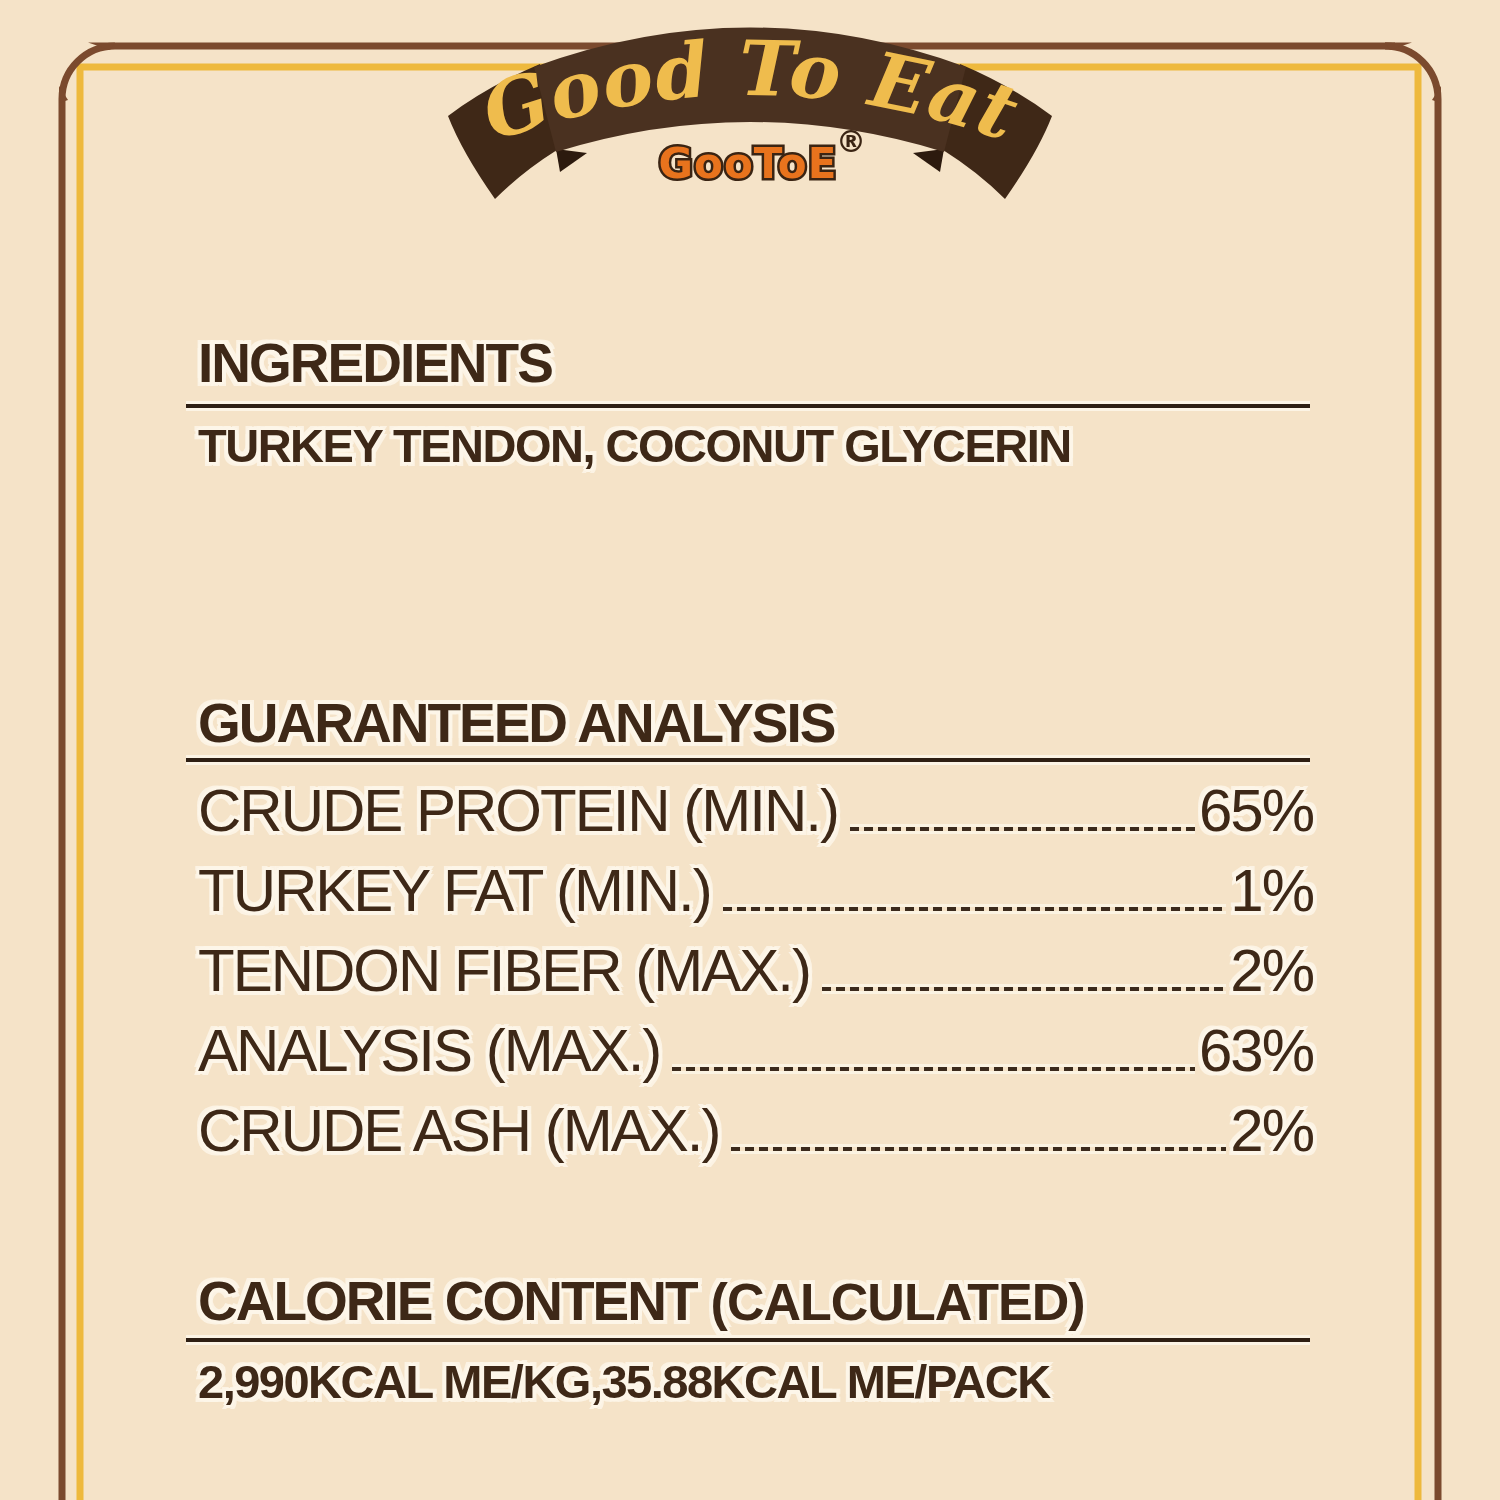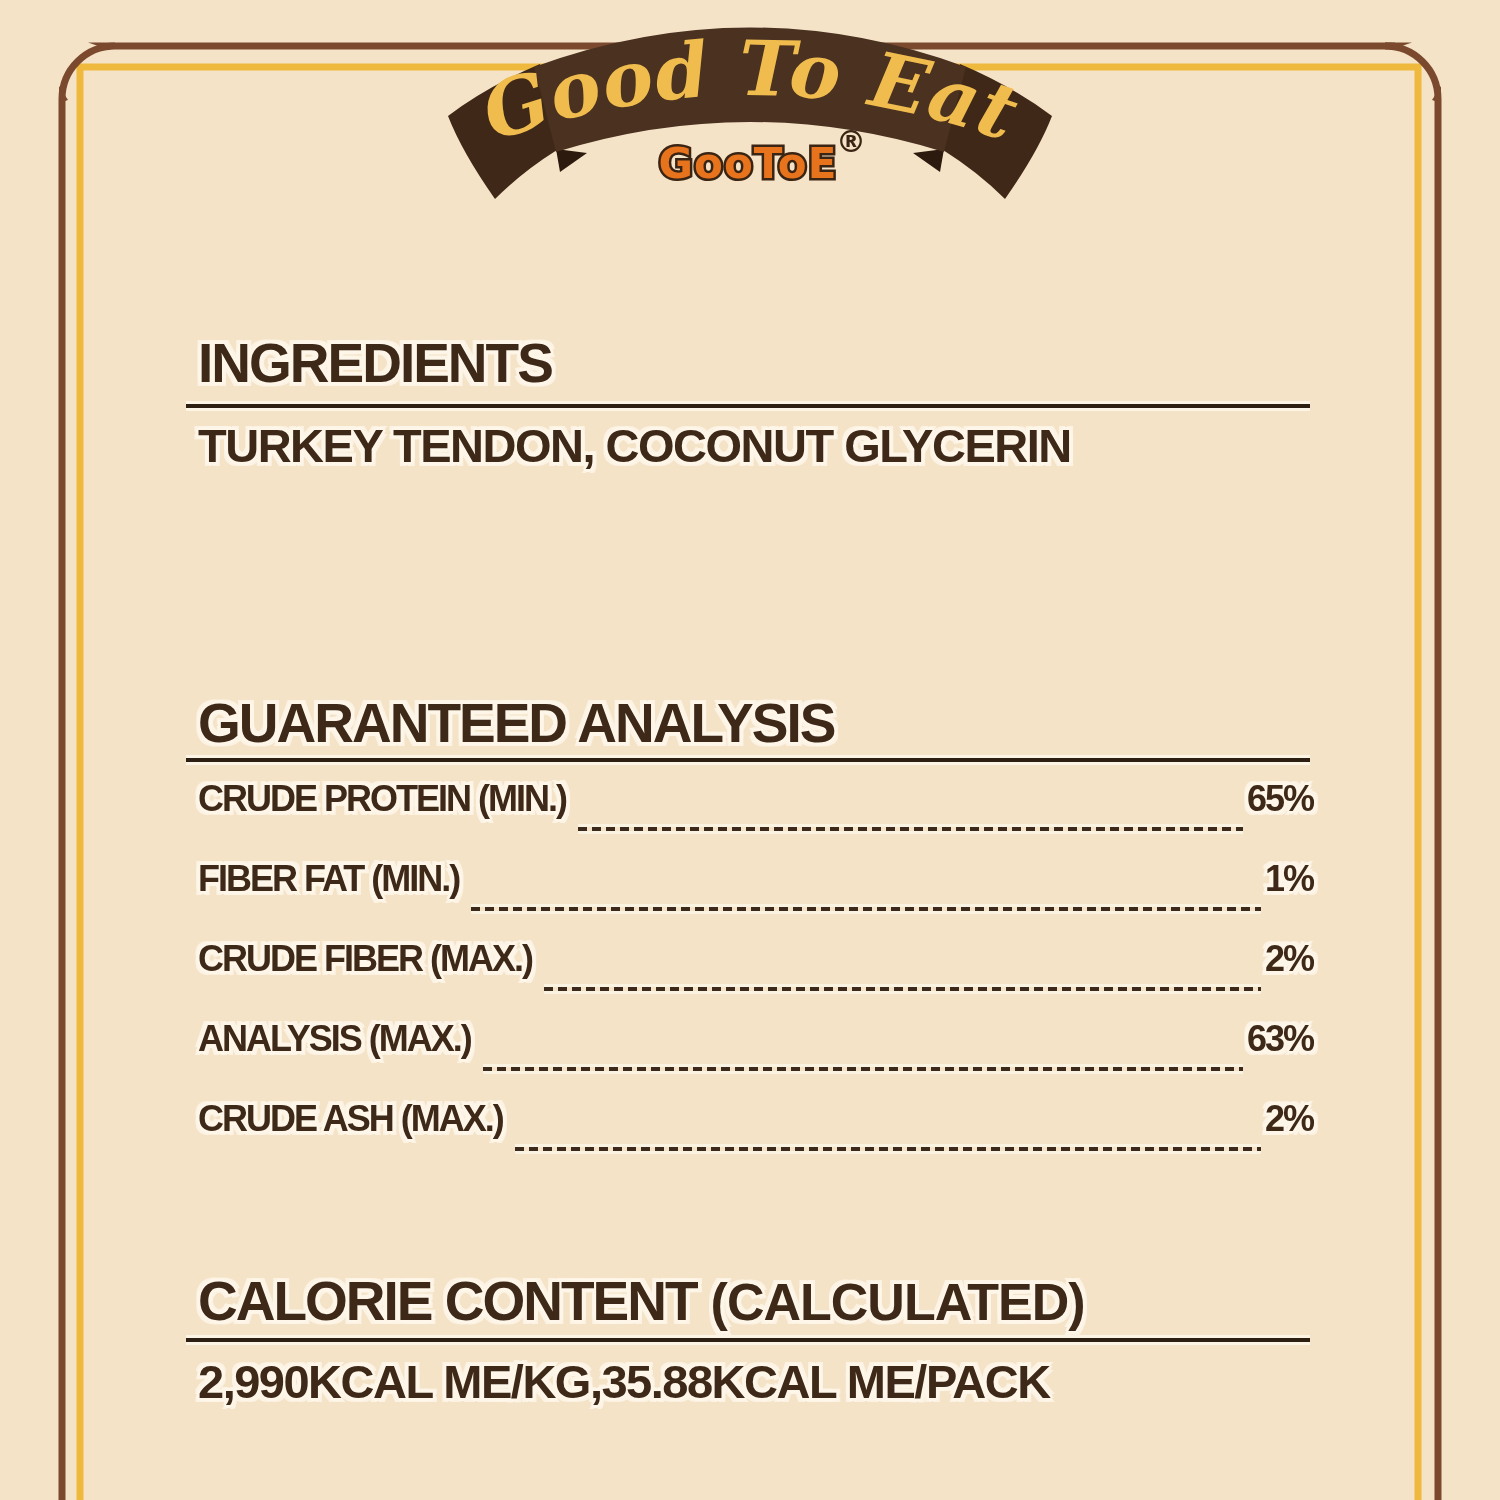--- a/index.html
+++ b/index.html
@@ -77,22 +77,22 @@
     left: 198px;
     top: 741px;
     width: 1115px;
   }
   .ga-row {
     display: flex;
     align-items: flex-start;
     height: 80px;
   }
   .ga-label, .ga-value {
-    font-size: 36px;
-    font-weight: bold;
+    font-size: 60px;
+    font-weight: normal;
     letter-spacing: -2px;
     line-height: 1;
     white-space: nowrap;
   }
   .ga-leader {
     flex: 1;
     height: 4px;
     margin: 46px 4px 0 12px;
     background: repeating-linear-gradient(90deg, #3b2a1c 0 9px, transparent 9px 14px);
     box-shadow: 0 3px 0 rgba(253,246,233,0.8), 0 -3px 0 rgba(253,246,233,0.8);
@@ -170,26 +170,26 @@
     <h2 class="heading outlined pos-ga-heading">GUARANTEED ANALYSIS</h2>
     <div class="rule pos-ga-rule"></div>
 
     <div class="ga-rows">
       <div class="ga-row">
         <span class="ga-label outlined">CRUDE PROTEIN (MIN.)</span>
         <span class="ga-leader"></span>
         <span class="ga-value outlined">65%</span>
       </div>
       <div class="ga-row">
-        <span class="ga-label outlined">FIBER FAT (MIN.)</span>
+        <span class="ga-label outlined">TURKEY FAT (MIN.)</span>
         <span class="ga-leader"></span>
         <span class="ga-value outlined">1%</span>
       </div>
       <div class="ga-row">
-        <span class="ga-label outlined">CRUDE FIBER (MAX.)</span>
+        <span class="ga-label outlined">TENDON FIBER (MAX.)</span>
         <span class="ga-leader"></span>
         <span class="ga-value outlined">2%</span>
       </div>
       <div class="ga-row">
         <span class="ga-label outlined">ANALYSIS (MAX.)</span>
         <span class="ga-leader"></span>
         <span class="ga-value outlined">63%</span>
       </div>
       <div class="ga-row">
         <span class="ga-label outlined">CRUDE ASH (MAX.)</span>

